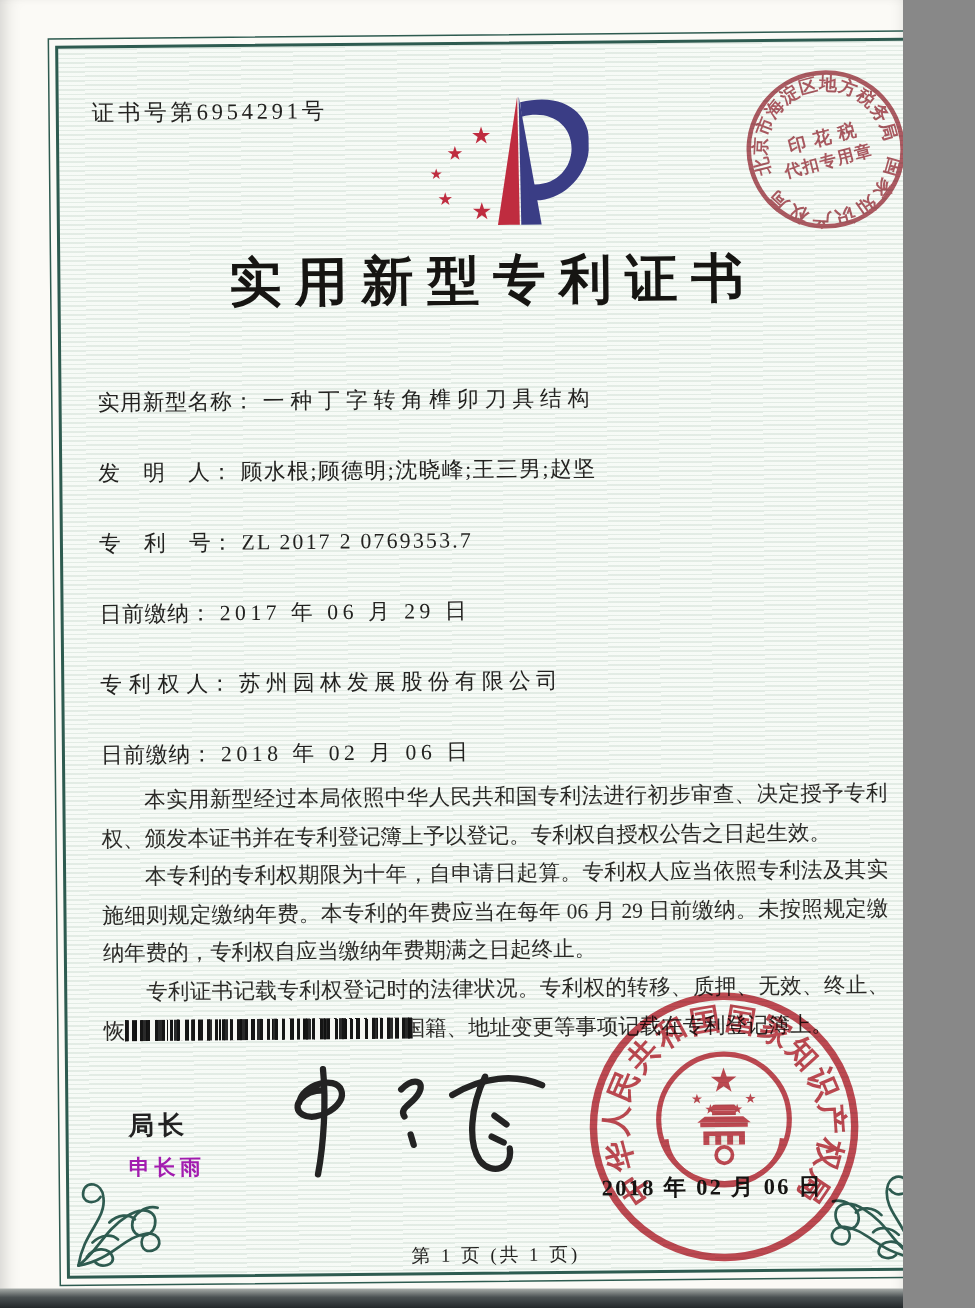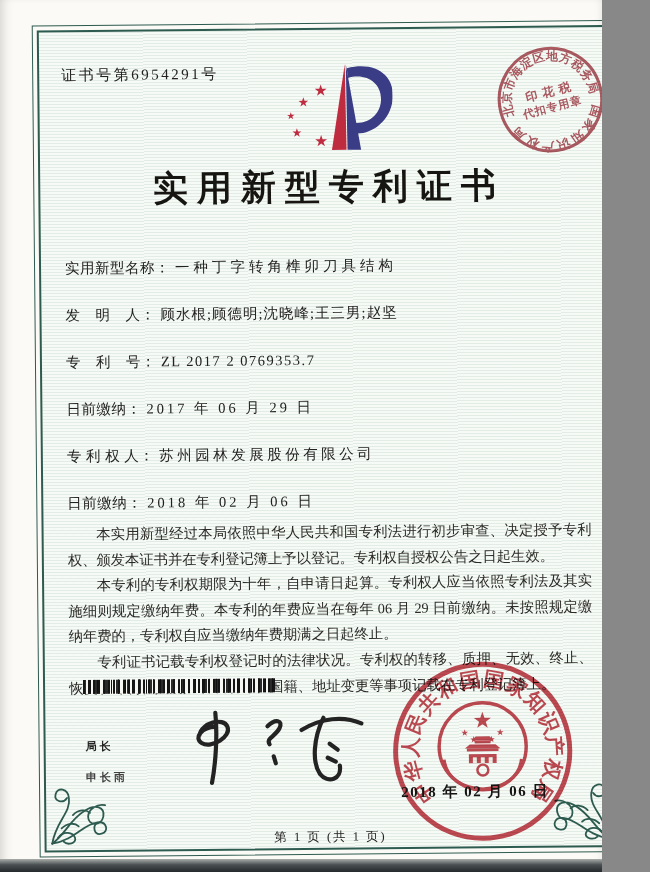--- a/index.html
+++ b/index.html
@@ -42,24 +42,24 @@
   .frow.r4 .val{letter-spacing:3.5px;}
   .paras{left:66px;width:524px;top:520px;font-size:14.3px;line-height:25.6px;
          text-align:justify;color:#2b2a27;}
   .paras p{margin:0;text-indent:2em;}
   .barcode{left:80px;top:678px;width:192px;height:14px;
     background:
       repeating-linear-gradient(90deg,#151515 0 2px,transparent 2px 5px),
       repeating-linear-gradient(90deg,#111 0 1px,transparent 1px 7px),
       repeating-linear-gradient(90deg,#2a2a2a 0 3px,transparent 3px 11px);
     background-color:#f5f6f2;}
-  .director-label{left:82px;top:737px;font-size:11px;font-weight:bold;letter-spacing:3px;
+  .director-label{left:82px;top:737px;font-size:17px;font-weight:bold;letter-spacing:3px;
     font-family:"Liberation Sans","DejaVu Sans",sans-serif;color:#222;}
-  .director-name{left:82px;top:768px;font-size:11px;font-weight:bold;letter-spacing:3px;
-    font-family:"Liberation Sans","DejaVu Sans",sans-serif;color:#404040;}
+  .director-name{left:82px;top:768px;font-size:14px;font-weight:bold;letter-spacing:3px;
+    font-family:"Liberation Sans","DejaVu Sans",sans-serif;color:#a21caf;}
   .signature{left:168px;top:704px;width:200px;height:90px;}
   .signature path{stroke:#232323;stroke-width:4.2;fill:none;stroke-linecap:round;stroke-linejoin:round;}
   .main-seal{left:385px;top:659px;width:188px;height:188px;opacity:.92;mix-blend-mode:multiply;}
   .tax-stamp{left:495px;top:44px;width:116px;height:116px;transform:rotate(-14deg);opacity:.88;mix-blend-mode:multiply;}
   .seal-stroke{stroke:var(--seal_red);fill:none;}
   .seal-fill{fill:var(--seal_red);}
   .seal-text{fill:var(--seal_red);font-family:"Liberation Serif","DejaVu Serif",serif;font-weight:bold;}
   .stamp-stroke{stroke:var(--stamp_red);fill:none;}
   .stamp-text{fill:var(--stamp_red);font-family:"Liberation Serif","DejaVu Serif",serif;font-weight:bold;}
   .seal-date{left:397px;top:784px;font-size:15px;font-weight:bold;letter-spacing:1.5px;color:#151412;}

